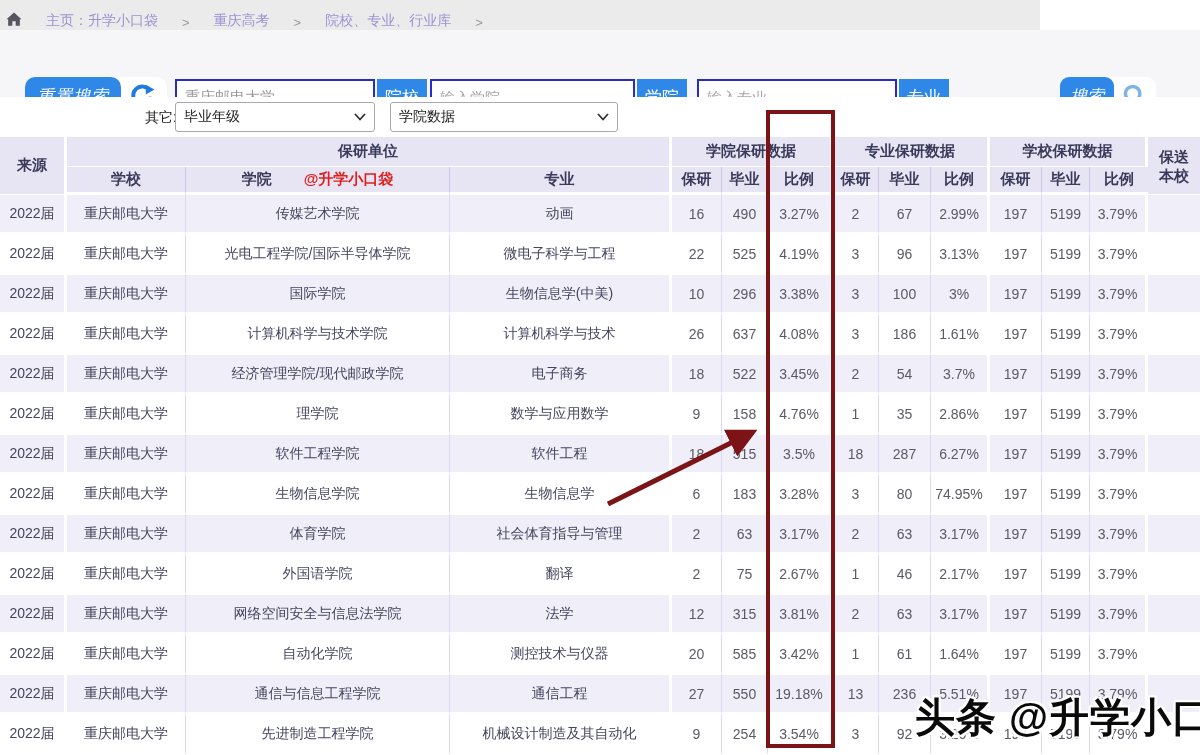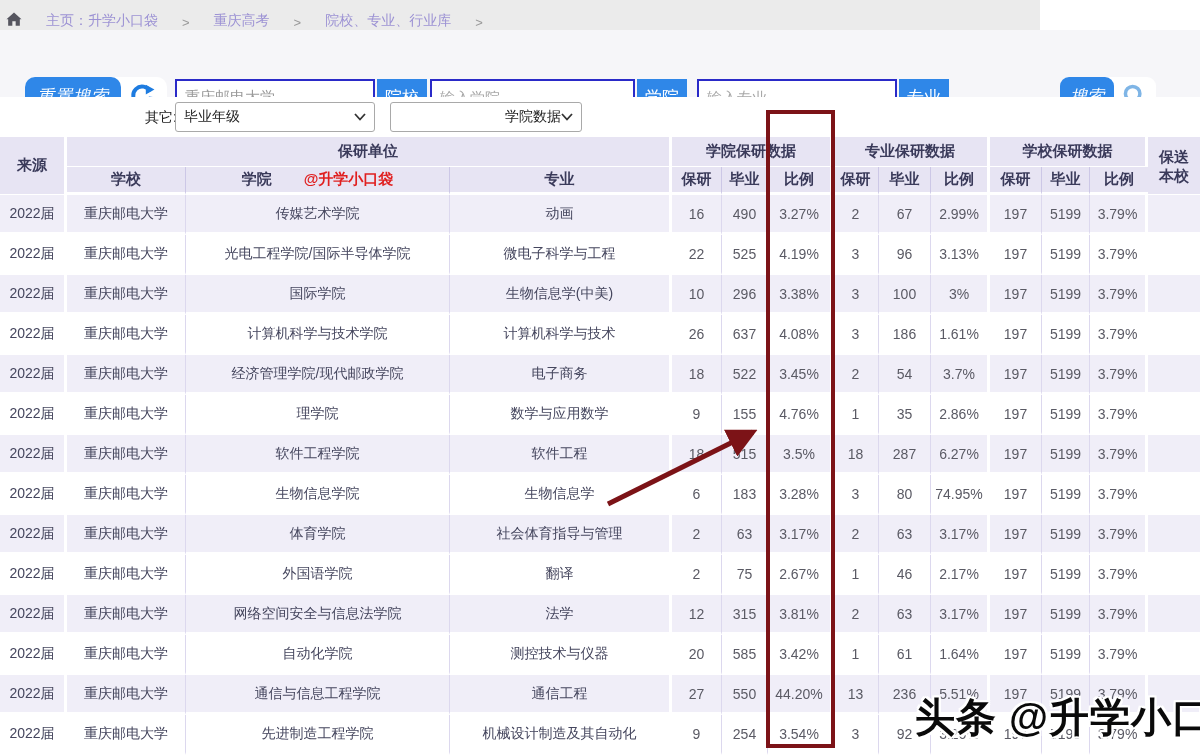--- a/index.html
+++ b/index.html
@@ -37,21 +37,21 @@
   #search-btn { height:38px; border-radius:9px; padding:4px 10px; font-size:17px;
     font-style:italic;text-align:right; }
 
   
   #filterrow { left:0; top:97px; width:1200px; height:40px; background:#fff; }
   #filter-label { left:145px; top:0; height:40px; line-height:40px; font-size:14px; color:#222; }
   .selectbox { top:5px; height:30px; background:#fff; border:1px solid #a9a9a9;
     border-radius:3px; font-size:14px; color:#222; display:flex; align-items:center;
     padding:0 8px; cursor:pointer; justify-content:space-between; }
   #select-grade { left:175px; width:200px; }
-  #select-data  { left:390px; width:192px;justify-content:flex-end; }
+  #select-data  { left:390px; width:228px; }
 
   
   #datatable { position:absolute; left:0; top:137px; width:1200px;
     border-collapse:separate; border-spacing:0; table-layout:fixed; }
   #datatable th, #datatable td { text-align:center; vertical-align:middle; overflow:hidden; }
   #datatable thead th { background:#e7e4f3; color:#3a3a5a; font-size:15px; font-weight:bold;
     border-right:1px solid #ccc7e6; border-bottom:1px solid #fff; }
   tr.h1 th { height:30px; }
   tr.h2 th { height:28px; border-bottom:3px solid #fff !important; }
   #datatable thead th.gsep { border-right:3px solid #fff; }
@@ -270,21 +270,21 @@
         <td class="c-num">5199</td>
         <td class="c-num gsep">3.79%</td>
         <td class="c-num"></td>
       </tr>
       <tr class="even">
         <td class="c-txt gsep">2022届</td>
         <td class="c-txt">重庆邮电大学</td>
         <td class="c-txt">理学院</td>
         <td class="c-txt gsep">数学与应用数学</td>
         <td class="c-num">9</td>
-        <td class="c-num">155</td>
+        <td class="c-num">158</td>
         <td class="c-num gsep">4.76%</td>
         <td class="c-num">1</td>
         <td class="c-num">35</td>
         <td class="c-num gsep">2.86%</td>
         <td class="c-num">197</td>
         <td class="c-num">5199</td>
         <td class="c-num gsep">3.79%</td>
         <td class="c-num"></td>
       </tr>
       <tr class="odd">
@@ -383,21 +383,21 @@
         <td class="c-num gsep">3.79%</td>
         <td class="c-num"></td>
       </tr>
       <tr class="odd">
         <td class="c-txt gsep">2022届</td>
         <td class="c-txt">重庆邮电大学</td>
         <td class="c-txt">通信与信息工程学院</td>
         <td class="c-txt gsep">通信工程</td>
         <td class="c-num">27</td>
         <td class="c-num">550</td>
-        <td class="c-num gsep">44.20%</td>
+        <td class="c-num gsep">19.18%</td>
         <td class="c-num">13</td>
         <td class="c-num">236</td>
         <td class="c-num gsep">5.51%</td>
         <td class="c-num">197</td>
         <td class="c-num">5199</td>
         <td class="c-num gsep">3.79%</td>
         <td class="c-num"></td>
       </tr>
       <tr class="even">
         <td class="c-txt gsep">2022届</td>

